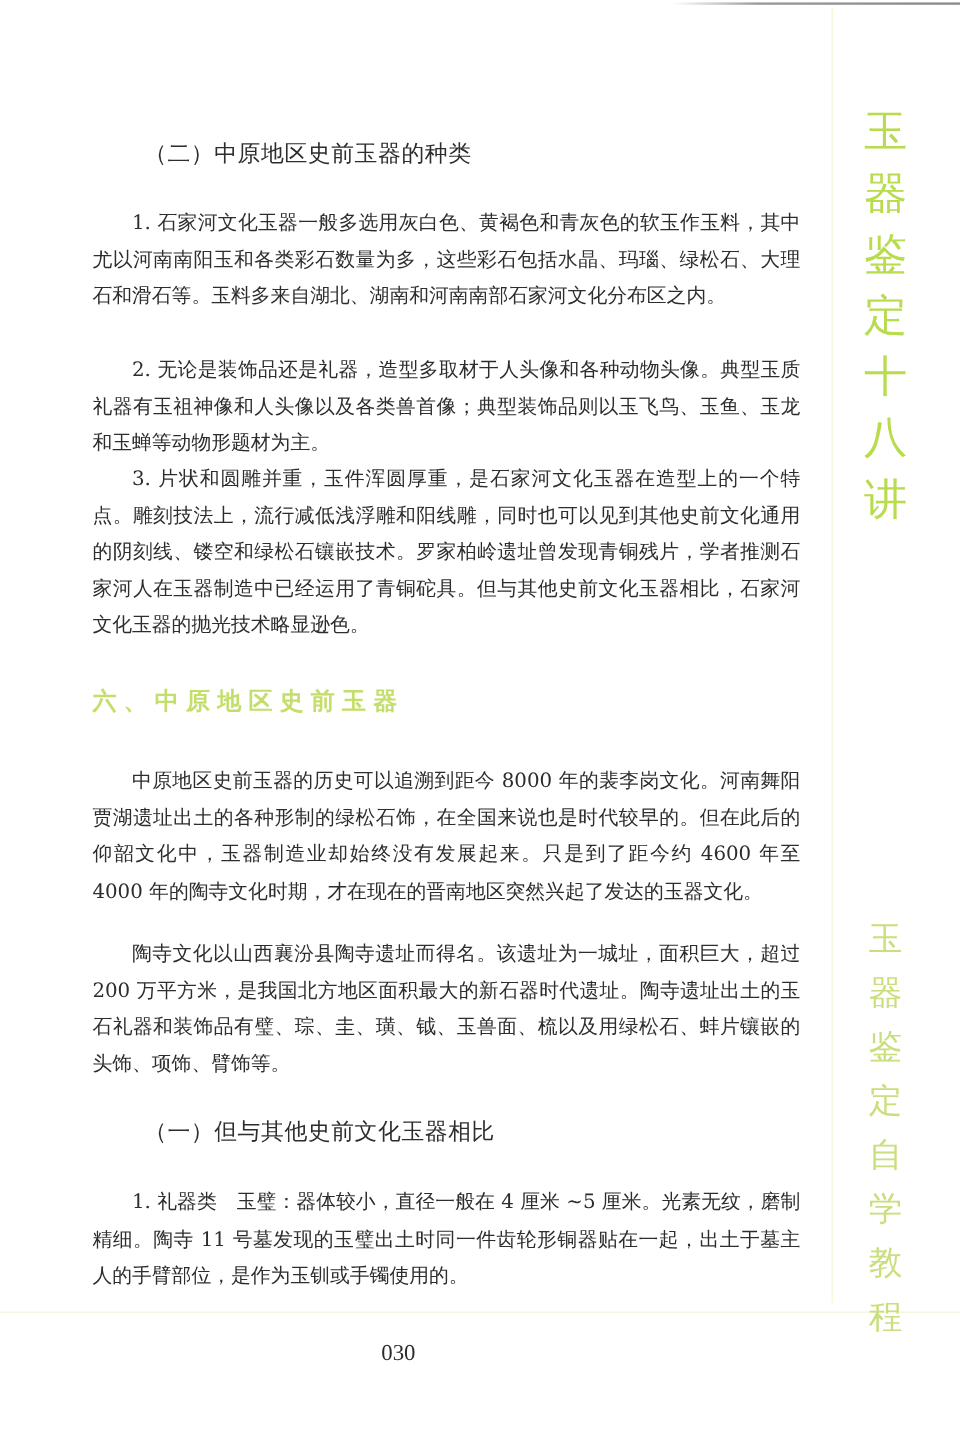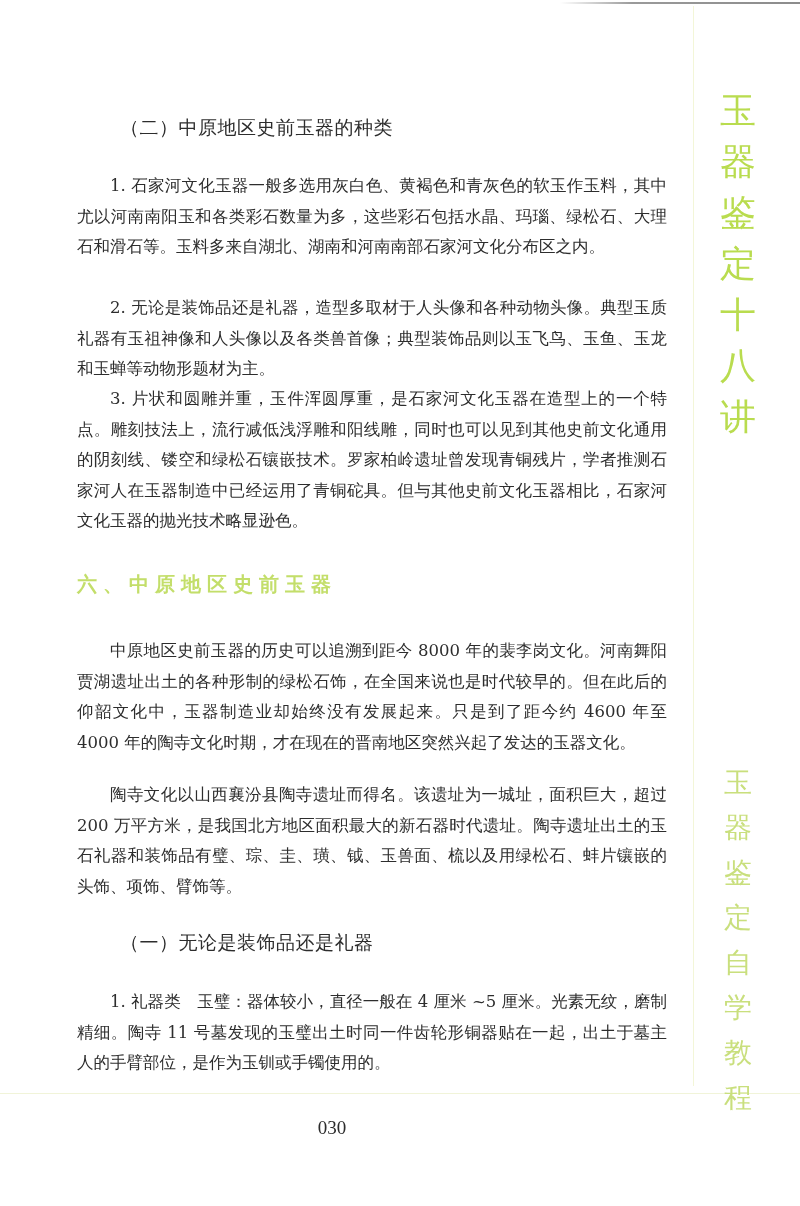--- a/index.html
+++ b/index.html
@@ -143,18 +143,18 @@
 
   <p class="para" style="top:171px;">1. 石家河文化玉器一般多选用灰白色、黄褐色和青灰色的软玉作玉料，其中尤以河南南阳玉和各类彩石数量为多，这些彩石包括水晶、玛瑙、绿松石、大理石和滑石等。玉料多来自湖北、湖南和河南南部石家河文化分布区之内。</p>
   <p class="para" style="top:293px;">2. 无论是装饰品还是礼器，造型多取材于人头像和各种动物头像。典型玉质礼器有玉祖神像和人头像以及各类兽首像；典型装饰品则以玉飞鸟、玉鱼、玉龙和玉蝉等动物形题材为主。</p>
   <p class="para" style="top:384px;">3. 片状和圆雕并重，玉件浑圆厚重，是石家河文化玉器在造型上的一个特点。雕刻技法上，流行减低浅浮雕和阳线雕，同时也可以见到其他史前文化通用的阴刻线、镂空和绿松石镶嵌技术。罗家柏岭遗址曾发现青铜残片，学者推测石家河人在玉器制造中已经运用了青铜砣具。但与其他史前文化玉器相比，石家河文化玉器的抛光技术略显逊色。</p>
 
   <div class="section-heading" style="top:571px;font-weight:bold;">六、中原地区史前玉器</div>
 
   <p class="para" style="top:598px;margin-top:38px;">中原地区史前玉器的历史可以追溯到距今 8000 年的裴李岗文化。河南舞阳贾湖遗址出土的各种形制的绿松石饰，在全国来说也是时代较早的。但在此后的仰韶文化中，玉器制造业却始终没有发展起来。只是到了距今约 4600 年至 4000 年的陶寺文化时期，才在现在的晋南地区突然兴起了发达的玉器文化。</p>
   <p class="para" style="top:780px;">陶寺文化以山西襄汾县陶寺遗址而得名。该遗址为一城址，面积巨大，超过 200 万平方米，是我国北方地区面积最大的新石器时代遗址。陶寺遗址出土的玉石礼器和装饰品有璧、琮、圭、璜、钺、玉兽面、梳以及用绿松石、蚌片镶嵌的头饰、项饰、臂饰等。</p>
 
-  <div class="subheading" style="top:930px;">（一）无论是装饰品还是礼器</div>
+  <div class="subheading" style="top:930px;">（一）但与其他史前文化玉器相比</div>
 
   <p class="para" style="top:987px;">1. 礼器类　玉璧：器体较小，直径一般在 4 厘米 ~5 厘米。光素无纹，磨制精细。陶寺 11 号墓发现的玉璧出土时同一件齿轮形铜器贴在一起，出土于墓主人的手臂部位，是作为玉钏或手镯使用的。</p>
 </div>
 
 <div class="page-number">030</div>
 
 </body></html>

